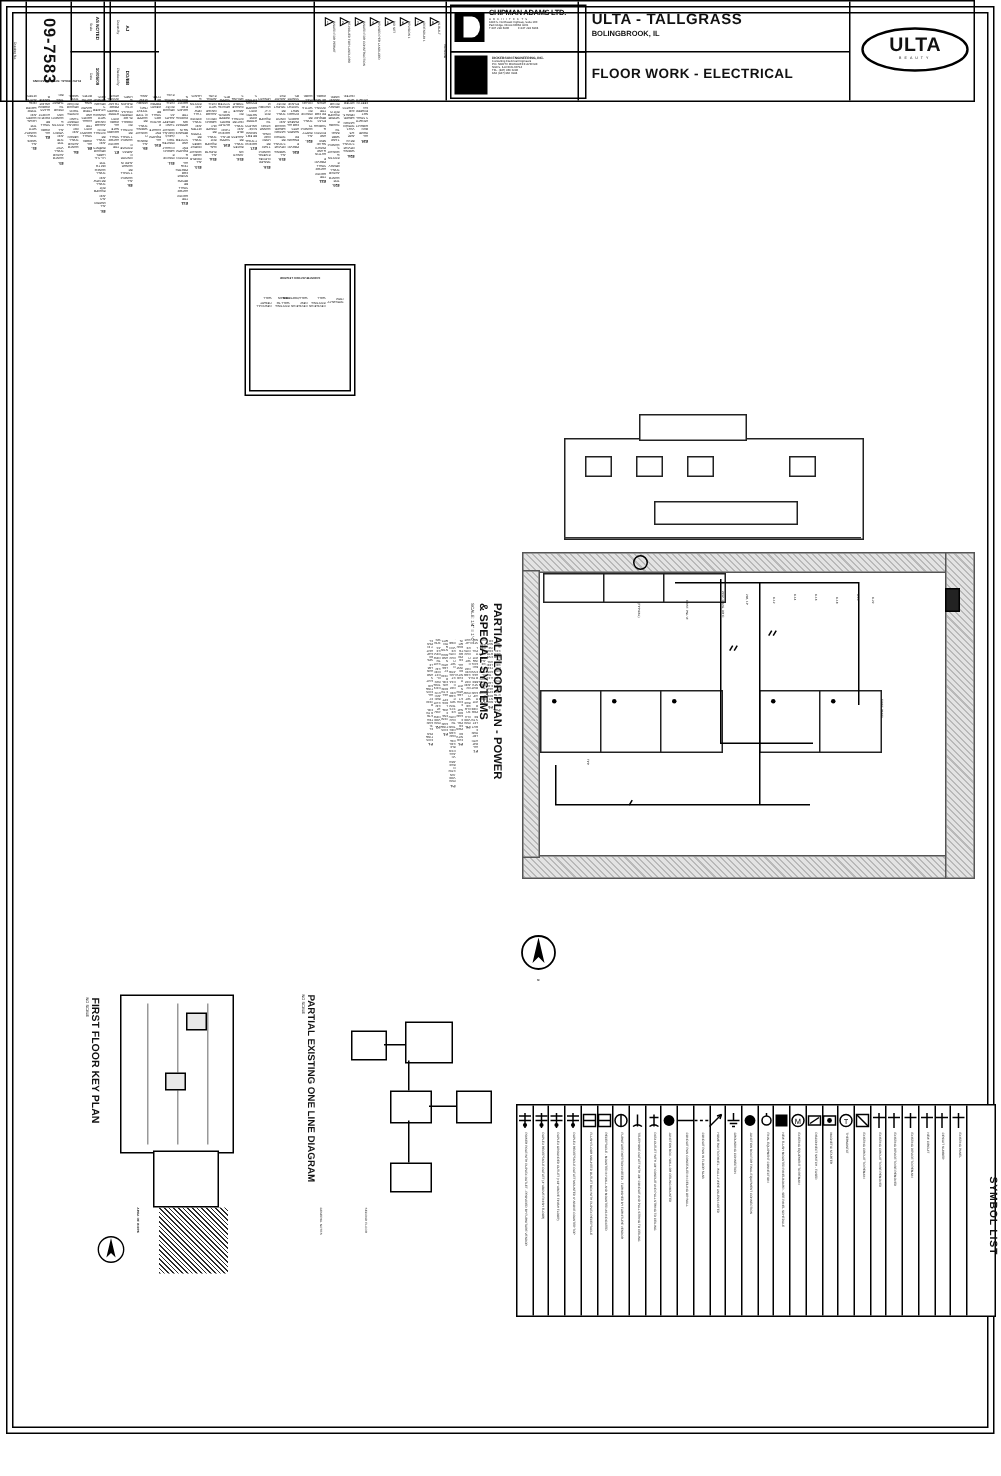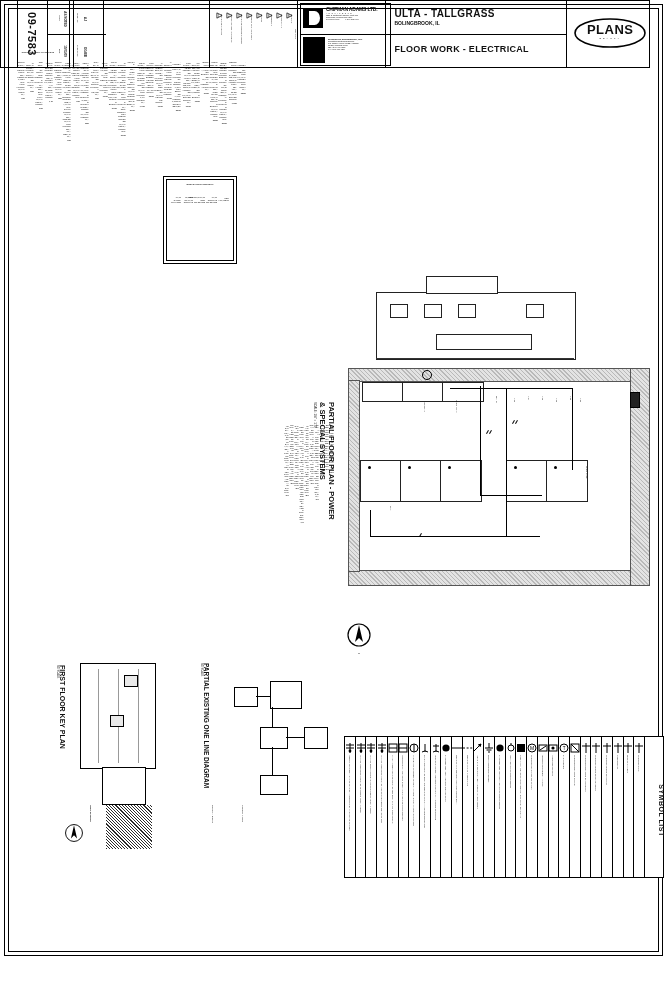--- a/index.html
+++ b/index.html
@@ -731,19 +731,19 @@
       <div class="abs" style="left:8px;top:43px;">
         <div style="font-size:9px;font-weight:bold;letter-spacing:.3px;">FLOOR WORK - ELECTRICAL</div>
       </div>
     </div>
 
     <div class="tb-cell tb-last" id="tb-logo">
       <div class="abs" style="left:5px;top:16px;width:76px;height:32px;">
         <svg width="76" height="32" viewBox="0 0 76 32">
           <ellipse cx="38" cy="16" rx="35" ry="14" fill="none" stroke="#000" stroke-width="1.6"></ellipse>
         </svg>
-        <div class="abs" style="left:0;top:5px;width:76px;text-align:center;font-size:13px;font-weight:bold;letter-spacing:.5px;">PLANS</div>
+        <div class="abs" style="left:0;top:5px;width:76px;text-align:center;font-size:13px;font-weight:bold;letter-spacing:.5px;">ULTA</div>
         <div class="abs" style="left:0;top:20px;width:76px;text-align:center;font-size:2.4px;letter-spacing:2px;">BEAUTY</div>
       </div>
     </div>
   </div>
 
 </div>
 
 </body></html>

